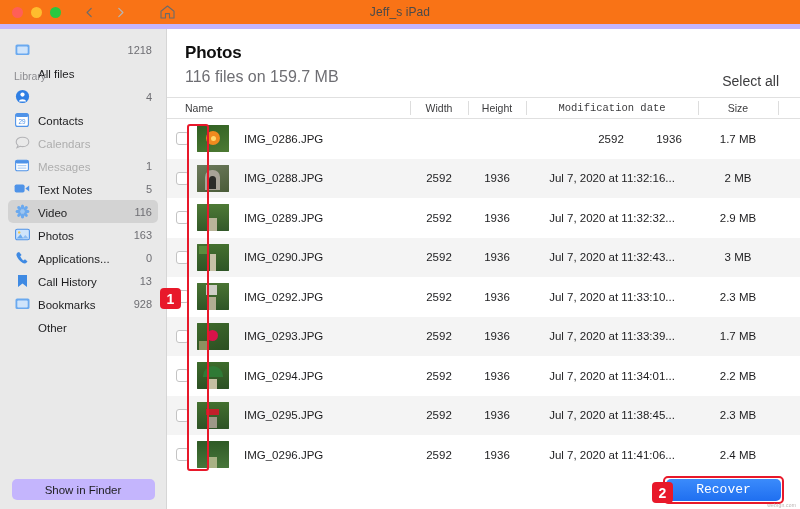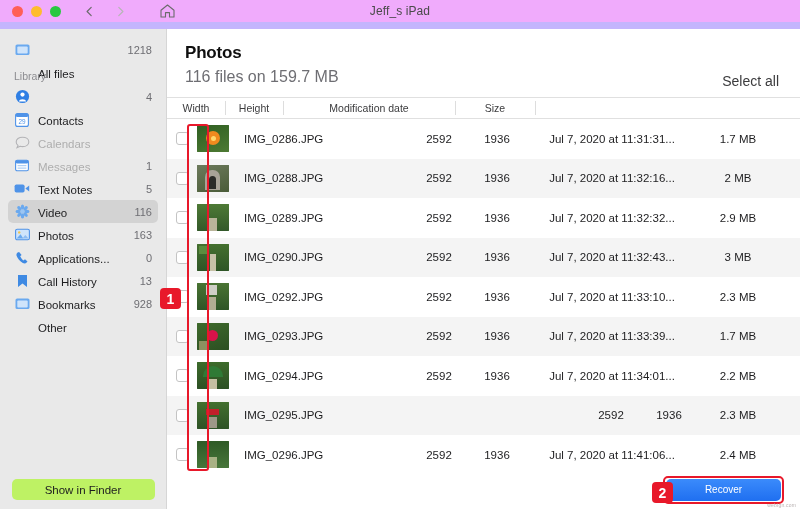--- a/index.html
+++ b/index.html
@@ -12,24 +12,24 @@
   #app {
     position: relative;
     width: 800px; height: 509px;
     display: flex; flex-direction: column;
     background: #ffffff;
   }
 
   
   .titlebar {
     height: 29px; min-height: 29px;
-    background: #f0abfc;
+    background: #f97316;
     display: flex; align-items: center;
     position: relative;
-    border-bottom: 7px solid #c4b5fd;
+    border-bottom: 5px solid #c4b5fd;
   }
   .traffic { display: flex; align-items: center; gap: 8px; padding-left: 12px; }
   .light { width: 11px; height: 11px; border-radius: 50%; display: block; }
   .light.red { background: #ff5f57; }
   .light.yellow { background: #febc2e; }
   .light.green { background: #28c840; }
 
   .navbtns { display: flex; align-items: center; gap: 18px; margin-left: 22px; }
   .chev { width: 13px; height: 13px; display: block; }
   .chev svg { display: block; }
@@ -78,21 +78,21 @@
   .sb-count { font-size: 11px; color: #6e6e73; margin-left: 6px; }
   .sb-head {
     font-size: 10.5px; color: #8c8c90; padding: 9px 14px 3px 14px;
   }
   .sb-foot {
     height: 39px; display: flex; align-items: center; justify-content: center;
     background: #e9e9e9;
   }
   .finder-btn {
     width: 143px; height: 21px; border-radius: 5px;
-    background: #bef264; border: none;
+    background: #c4b5fd; border: none;
     font-family: inherit; font-size: 11.5px; color: #1d1d1f;
     display: flex; align-items: center; justify-content: center;
   }
 
   
   .main { flex: 1; display: flex; flex-direction: column; min-width: 0; background: #fff; }
   .main-head { padding: 14px 18px 8px 18px; display: flex; align-items: flex-start; }
   .mh-left { flex: 1; }
   .page-title { font-size: 17px; font-weight: bold; color: #0f0f0f; letter-spacing: -.2px; }
   .page-sub { font-size: 16px; color: #6e6e73; margin-top: 5px; }
@@ -104,21 +104,21 @@
     font-size: 10.5px; color: #3c3c3e; background: #fff;
   }
   .th { display: flex; align-items: center; height: 100%; position: relative; }
   .th + .th::before {
     content: ""; position: absolute; left: 0; top: 3px; bottom: 3px;
     width: 1px; background: #dddddd;
   }
   .th.name { flex: 1; padding-left: 18px; }
   .th.w  { width: 58px; justify-content: center; }
   .th.h  { width: 58px; justify-content: center; }
-  .th.d  { width: 172px; justify-content: center; }
+  .th.d  { width: 172px; justify-content: center; font-family: Liberation Mono, monospace; }
   .th.s  { width: 80px; justify-content: center; }
   .th.pad { width: 22px; }
 
   .rows { flex: 1; overflow: hidden; }
   .row {
     display: flex; align-items: center; height: 39.5px;
     font-size: 11.5px; color: #1d1d1f;
   }
   .row.alt { background: #f4f4f4; }
   .c-check { width: 30px; min-width: 30px; display: flex; align-items: center; justify-content: center; }
@@ -140,21 +140,21 @@
   .c-pad { width: 22px; }
 
   .main-foot {
     height: 39px; min-height: 39px; background: #fff;
     display: flex; align-items: center; justify-content: flex-end;
     padding-right: 16px; position: relative;
   }
   .recover-btn {
     width: 115px; height: 22px; border-radius: 5px;
     background: linear-gradient(#3b8bfb, #1f6ff0);
-    border: none; color: #fff; font-family: Liberation Sans, sans-serif; font-size: 10px;
+    border: none; color: #fff; font-family: Liberation Mono, monospace; font-size: 13px;
     display: flex; align-items: center; justify-content: center;
   }
   .recover-wrap { position: relative; padding: 3px; }
   .recover-wrap::after {
     content: ""; position: absolute; inset: 0;
     border: 2px solid #e8182a; border-radius: 5px; pointer-events: none;
   }
 
   
   .badge {
@@ -359,20 +359,21 @@
 
       <div class="main-head">
         <div class="mh-left">
           <div class="page-title">Photos</div>
           <div class="page-sub">116 files on 159.7 MB</div>
         </div>
         <div class="selectall">Select all</div>
       </div>
 
       <div class="thead">
+        <div class="th name">Name</div>
         <div class="th w">Width</div>
         <div class="th h">Height</div>
         <div class="th d">Modification date</div>
         <div class="th s">Size</div>
         <div class="th pad"></div>
       </div>
 
       <div class="rows" id="rows">
           <div class="row">
             <div class="c-check">
@@ -381,21 +382,20 @@
             <div class="c-thumb">
               <span class="thumb">
                 <i style="inset:0;background:linear-gradient(160deg,#2f5f22,#4d7a33)"></i>
                 <i style="left:9px;top:6px;width:14px;height:14px;border-radius:50%;background:#f08a1e"></i>
                 <i style="left:14px;top:11px;width:5px;height:5px;border-radius:50%;background:#ffd76b"></i>
               </span>
             </div>
             <div class="c-name">IMG_0286.JPG</div>
             <div class="c-w">2592</div>
             <div class="c-h">1936</div>
-            <div class="c-d">Jul 7, 2020 at 11:31:31...</div>
             <div class="c-s">1.7 MB</div>
             <div class="c-pad"></div>
           </div>
           <div class="row alt">
             <div class="c-check">
               <span class="cb"></span>
             </div>
             <div class="c-thumb">
               <span class="thumb">
                 <i style="inset:0;background:linear-gradient(160deg,#6d7a5c,#4a5c38)"></i>
@@ -506,20 +506,21 @@
             <div class="c-thumb">
               <span class="thumb">
                 <i style="inset:0;background:linear-gradient(180deg,#43702f,#2e5226)"></i>
                 <i style="left:9px;top:7px;width:13px;height:6px;background:#c2202a"></i>
                 <i style="left:11px;top:15px;width:9px;height:11px;background:#9d9887"></i>
               </span>
             </div>
             <div class="c-name">IMG_0295.JPG</div>
             <div class="c-w">2592</div>
             <div class="c-h">1936</div>
+            <div class="c-d">Jul 7, 2020 at 11:38:45...</div>
             <div class="c-s">2.3 MB</div>
             <div class="c-pad"></div>
           </div>
           <div class="row">
             <div class="c-check">
               <span class="cb"></span>
             </div>
             <div class="c-thumb">
               <span class="thumb">
                 <i style="inset:0;background:linear-gradient(180deg,#2f5a26,#47763a)"></i>

